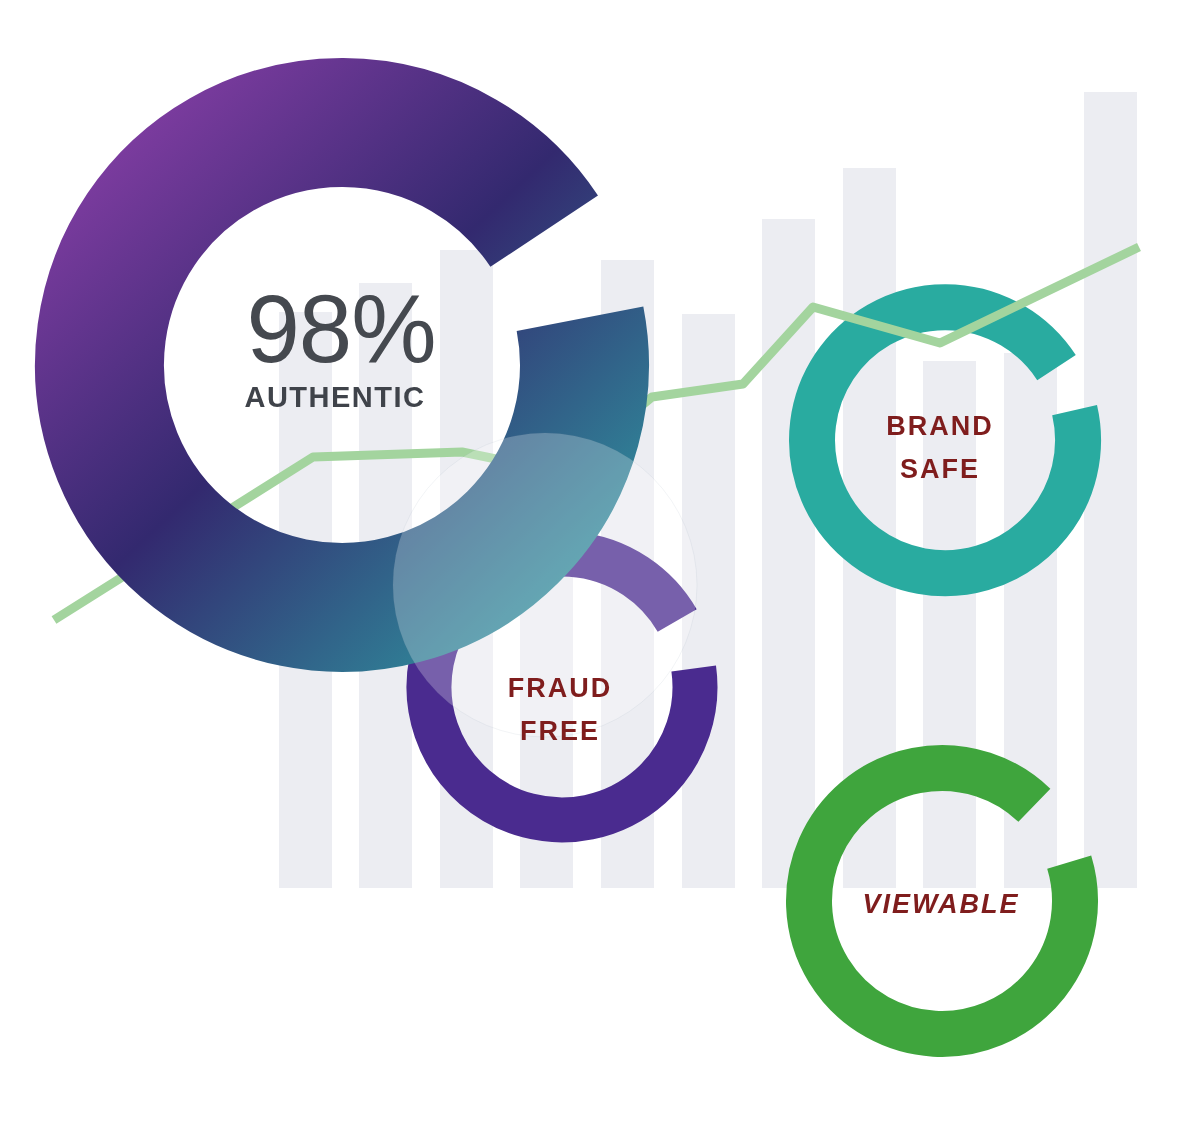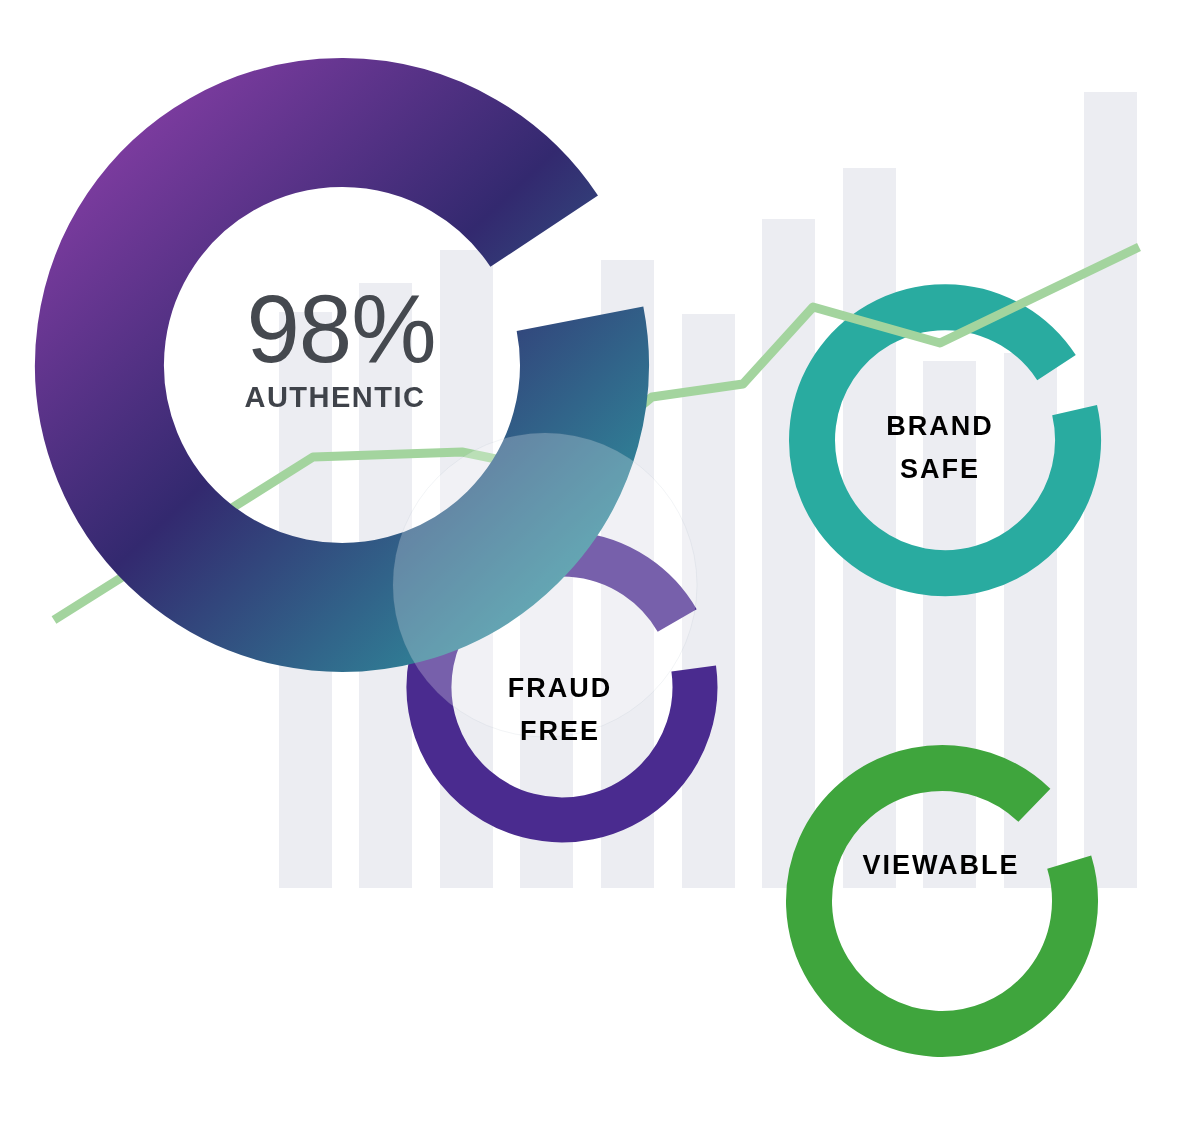--- a/index.html
+++ b/index.html
@@ -7,21 +7,21 @@
     position:relative;
     width:1200px;height:1131px;
     background:#ffffff;
     overflow:hidden;
     font-family:"Liberation Sans", sans-serif;
   }
   .canvas > svg{position:absolute;left:0;top:0;}
   .overlay-label{
     position:absolute;
     transform:translateX(-50%);
-    color:#000000;
+    color:#7f1d1d;
     font-weight:bold;
     text-align:center;
     white-space:pre-line;
     letter-spacing:2px;
     line-height:1.58;
     font-size:27px;
   }
   .stat-value{
     position:absolute;
     transform:translateX(-50%);
@@ -37,21 +37,21 @@
     color:#3f434a;
     font-weight:bold;
     font-size:29px;
     line-height:1;
     letter-spacing:1.5px;
   }
   .lbl-authentic-value{left:341px;top:281px;}
   .lbl-authentic{left:335px;top:383px;}
   .lbl-brand-safe{left:940px;top:405px;}
   .lbl-fraud-free{left:560px;top:667px;}
-  .lbl-viewable{left:941px;top:844px;}
+  .lbl-viewable{left:941px;top:883px;font-style:italic;}
 </style>
 </head>
 <body>
 
 <div class="canvas">
 
   <svg width="1200" height="1131" viewBox="0 0 1200 1131" xmlns="http://www.w3.org/2000/svg">
       <defs>
         <linearGradient id="authentic-grad" gradientUnits="userSpaceOnUse" x1="80" y1="100" x2="600" y2="650">
           <stop offset="0%" stop-color="#8a3fa8"></stop>

